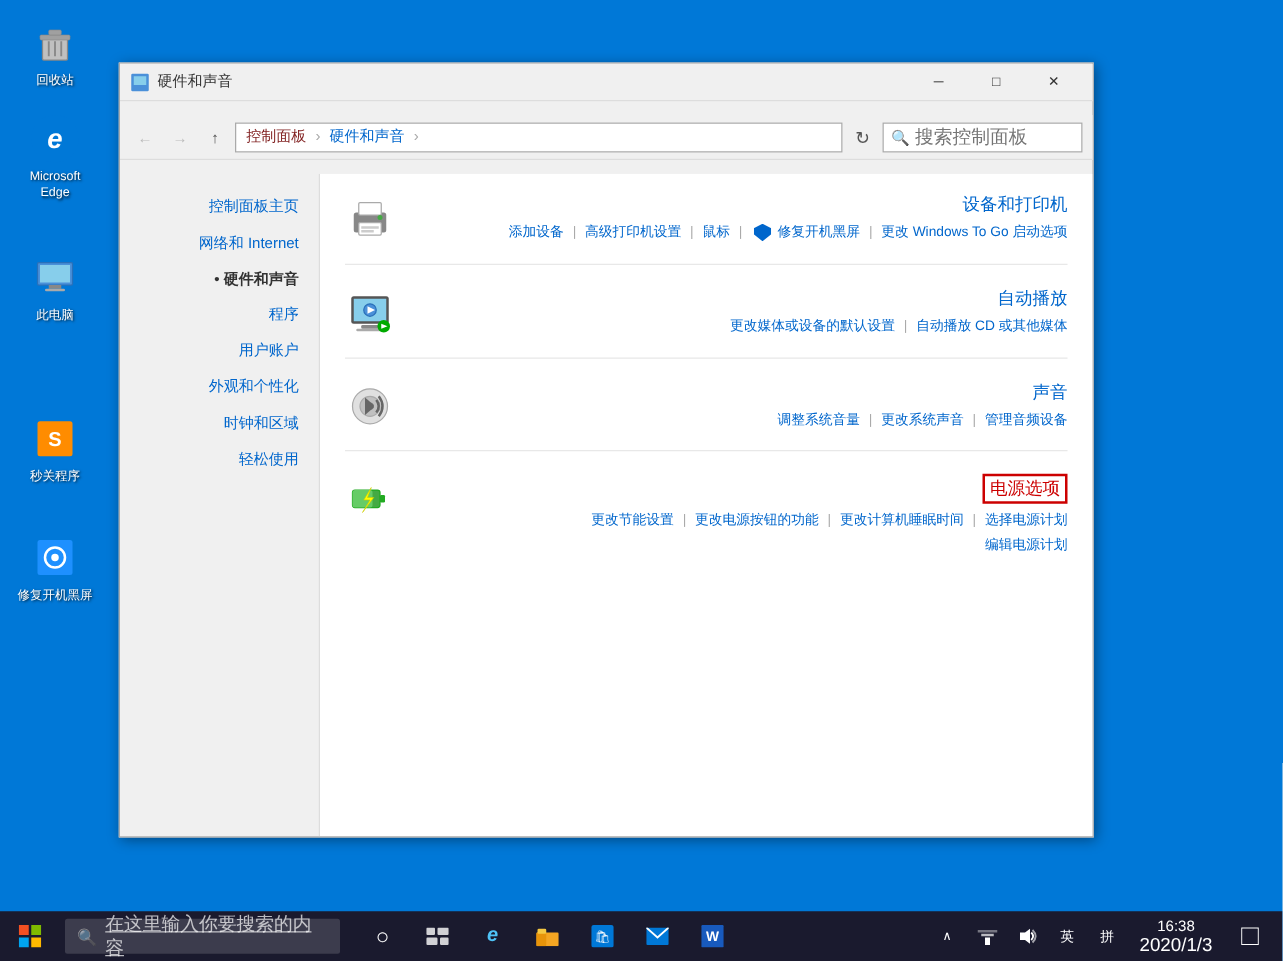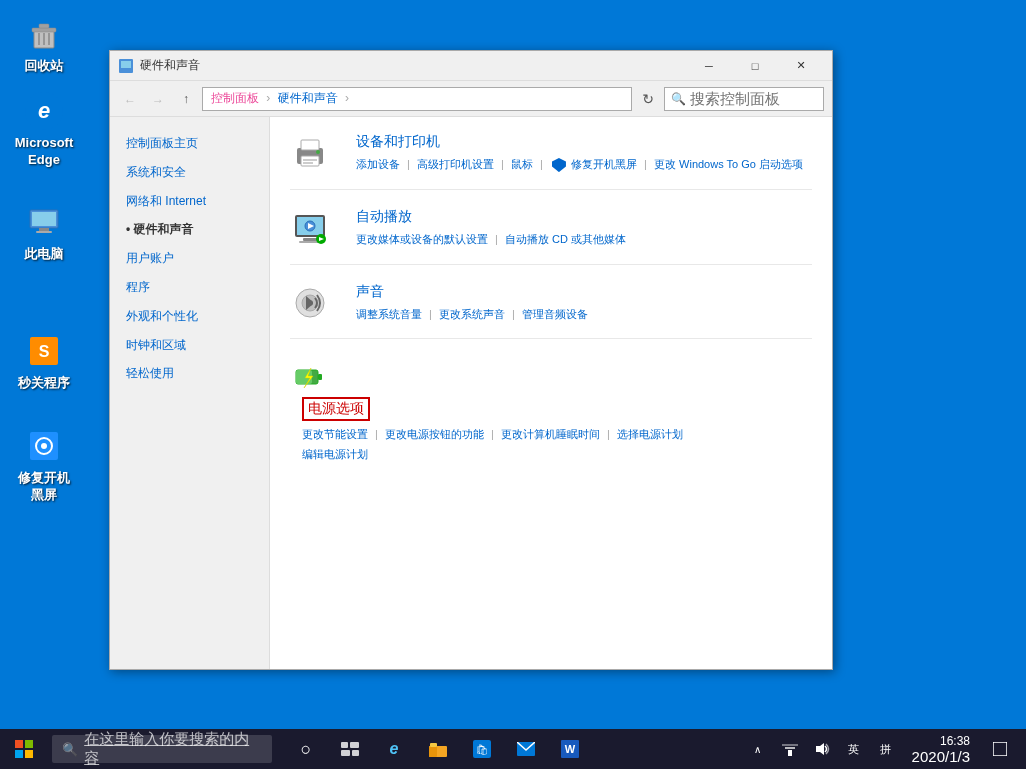--- a/index.html
+++ b/index.html
@@ -28,42 +28,42 @@
     }
     .desktop-icon .icon-img {
       width: 40px;
       height: 40px;
       margin-bottom: 4px;
       display: flex;
       align-items: center;
       justify-content: center;
     }
     .desktop-icon .icon-label {
-      font-size: 13px;
+      font-size: 10px;
       text-shadow: 1px 1px 2px rgba(0,0,0,0.8);
       line-height: 1.3;
-      font-weight: bold;
     }
 
     
     .recycle-icon { top: 8px; left: 8px; }
     .edge-icon { top: 85px; left: 8px; }
 
     
     .window {
       position: absolute;
       top: 50px;
-      left: 109px;
-      width: 724px;
+      left: 95px;
+      width: 780px;
       height: 620px;
       background: #f0f0f0;
       border: 1px solid #aaa;
       box-shadow: 2px 2px 10px rgba(0,0,0,0.4);
       display: flex;
       flex-direction: column;
+      gap: 11px;
     }
 
     
     .title-bar {
       height: 30px;
       background: #f0f0f0;
       display: flex;
       align-items: center;
       padding: 0 8px;
       border-bottom: 1px solid #ddd;
@@ -155,20 +155,21 @@
       width: 100%;
       color: #999;
       font-family: inherit;
     }
 
     
     .content-area {
       display: flex;
       flex: 1;
       overflow: hidden;
+      text-align: right;
     }
 
     
     .sidebar {
       width: 160px;
       background: #f0f0f0;
       border-right: 1px solid #ddd;
       padding: 12px 0;
       flex-shrink: 0;
       overflow-y: auto;
@@ -197,33 +198,33 @@
       background: white;
     }
 
     .section {
       display: flex;
       align-items: flex-start;
       margin-bottom: 18px;
       padding-bottom: 14px;
       border-bottom: 1px solid #e8e8e8;
     }
-    .section:last-child { border-bottom: none; flex-direction: column; }
+    .section:last-child { border-bottom: none; }
 
     .section-icon {
       width: 40px;
       height: 40px;
       flex-shrink: 0;
       margin-right: 14px;
       display: flex;
       align-items: center;
       justify-content: center;
     }
 
-    .section-body { flex: 1; margin-left: 12px; }
+    .section-body { flex: 1; }
 
     .section-title {
       font-size: 14px;
       color: #0066cc;
       cursor: pointer;
       margin-bottom: 4px;
       font-weight: normal;
     }
     .section-title.highlighted {
       color: #cc0000;
@@ -326,21 +327,21 @@
       height: 36px;
       display: flex;
       align-items: center;
       justify-content: center;
       cursor: pointer;
       color: white;
       font-size: 13px;
     }
 
     .clock {
-      text-align: right;
+      text-align: center;
       padding: 0 8px;
       cursor: pointer;
     }
     .clock-time {
       font-size: 12px;
       color: white;
     }
     .clock-date {
       font-size: 15px;
       color: white;
@@ -445,42 +446,41 @@
         <div class="title-btn close">✕</div>
       </div>
     </div>
 
     <div class="address-bar">
       <div class="nav-btn disabled">←</div>
       <div class="nav-btn disabled">→</div>
       <div class="nav-btn">↑</div>
       <div class="address-path">
         <span>
-          <span style="color:#ec4899;cursor:pointer;margin-top:12px;">控制面板</span>
+          <span style="color:#7f1d1d;cursor:pointer;margin-top:12px;">控制面板</span>
           <span style="color:#aaa;margin:0 4px;">›</span>
           <span style="color:#0066cc;cursor:pointer;">硬件和声音</span>
           <span style="color:#aaa;margin:0 4px;">›</span>
         </span>
       </div>
       <div class="address-refresh">↻</div>
       <div class="search-box">
         <span style="color:#aaa;font-size:12px;">🔍</span>
         <input type="text" placeholder="搜索控制面板" style="">
       </div>
     </div>
 
     <div class="content-area">
 
       <div class="sidebar">
         <div class="sidebar-item">控制面板主页</div>
-        <div class="sidebar-item">系统和安全</div>
         <div class="sidebar-item">网络和 Internet</div>
         <div class="sidebar-item active">硬件和声音</div>
+        <div class="sidebar-item">程序</div>
         <div class="sidebar-item">用户账户</div>
-        <div class="sidebar-item">程序</div>
         <div class="sidebar-item">外观和个性化</div>
         <div class="sidebar-item">时钟和区域</div>
         <div class="sidebar-item">轻松使用</div>
       </div>
 
       <div class="main-content">
 
         <div class="section">
           <div class="section-icon">
             <svg width="38" height="38" viewBox="0 0 38 38">

